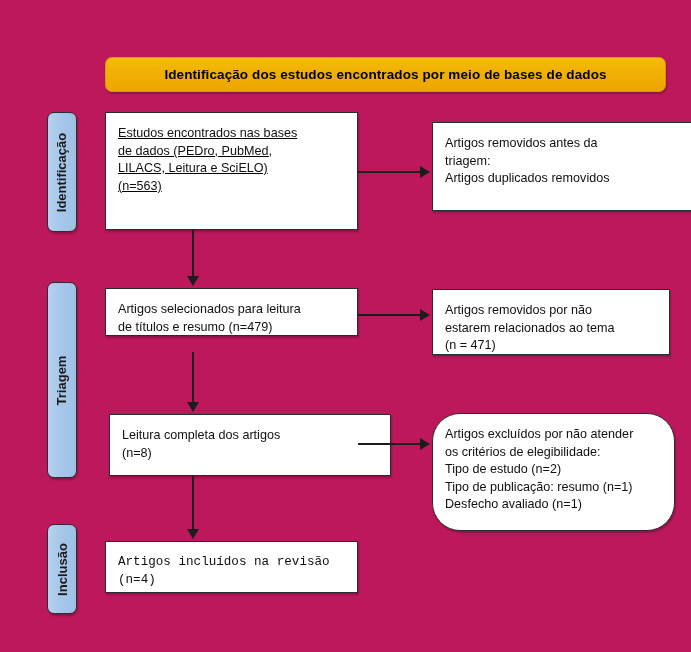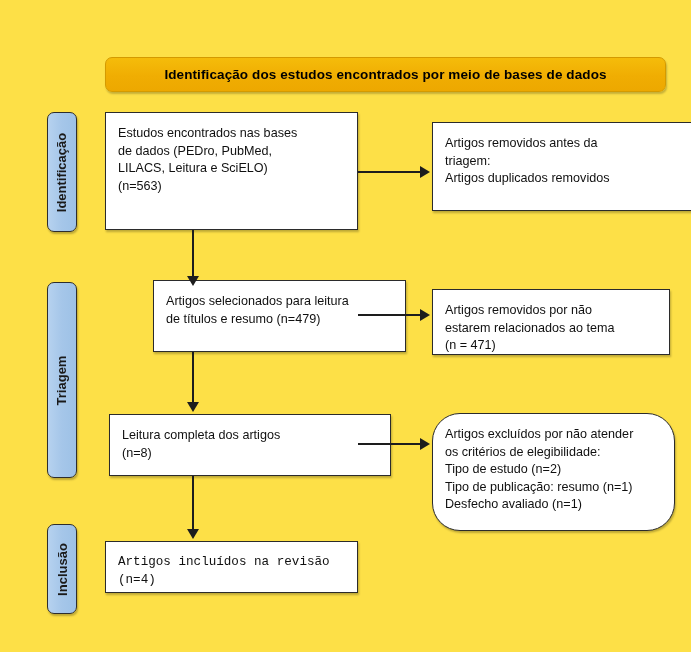--- a/index.html
+++ b/index.html
@@ -7,21 +7,21 @@
     padding: 0;
     background: #ffffff;
   }
   body {
     font-family: "Liberation Sans", sans-serif;
   }
   #canvas {
     position: relative;
     width: 691px;
     height: 652px;
-    background: #fde047;
+    background: #be185d;
     overflow: hidden;
   }
 
   
   .banner {
     position: absolute;
     left: 105px;
     top: 57px;
     width: 561px;
     height: 35px;
@@ -77,23 +77,23 @@
     padding: 12px 10px 8px 12px;
   }
   .box p {
     margin: 0;
     font-size: 12.6px;
     line-height: 17.5px;
     color: #101010;
     white-space: nowrap;
   }
 
-  #box-identified   { left: 105px; top: 112px; width: 253px; height: 118px; }
+  #box-identified   { left: 105px; top: 112px; width: 253px; height: 118px; text-decoration: underline; }
   #box-removed-pre  { left: 432px; top: 122px; width: 282px; height: 89px;  }
-  #box-screened     { left: 105px; top: 280px; width: 253px; height: 72px; margin-left: 48px;  }
+  #box-screened     { left: 105px; top: 288px; width: 253px; height: 48px;  }
   #box-removed-topic{ left: 432px; top: 289px; width: 238px; height: 66px;  }
   #box-fulltext     { left: 109px; top: 414px; width: 282px; height: 62px;  }
   #box-excluded     { left: 432px; top: 413px; width: 243px; height: 118px; border-radius: 28px; }
   #box-included     { left: 105px; top: 541px; width: 253px; height: 52px; font-family: Liberation Mono, monospace;  }
   .vline {
     position: absolute;
     width: 2px;
     background: #1d1d1d;
   }
   .hline {

